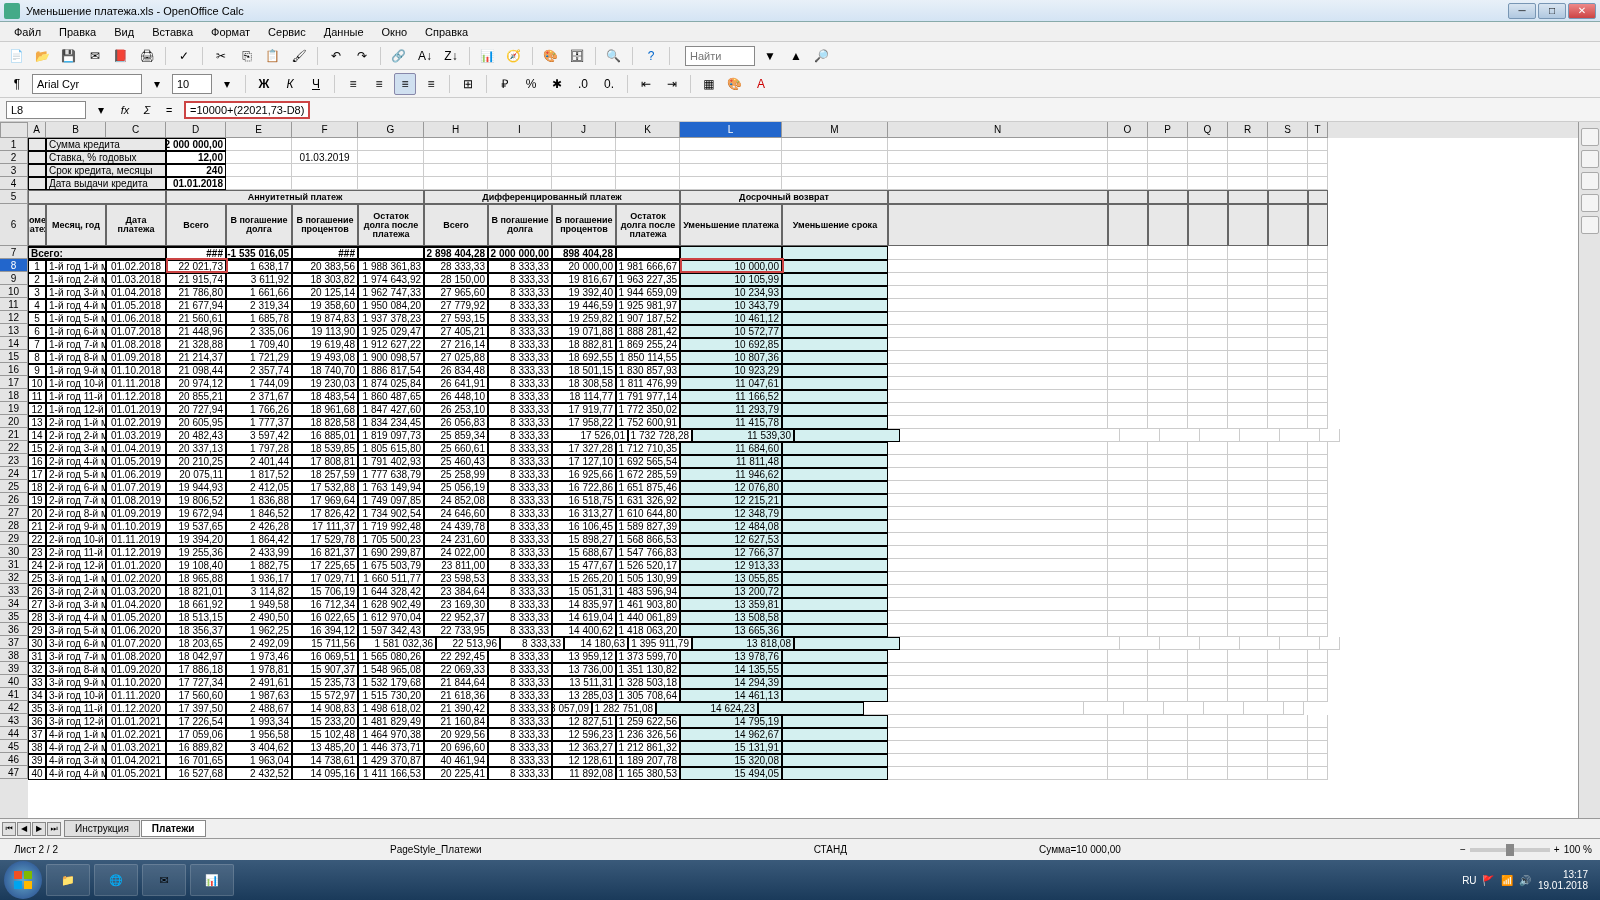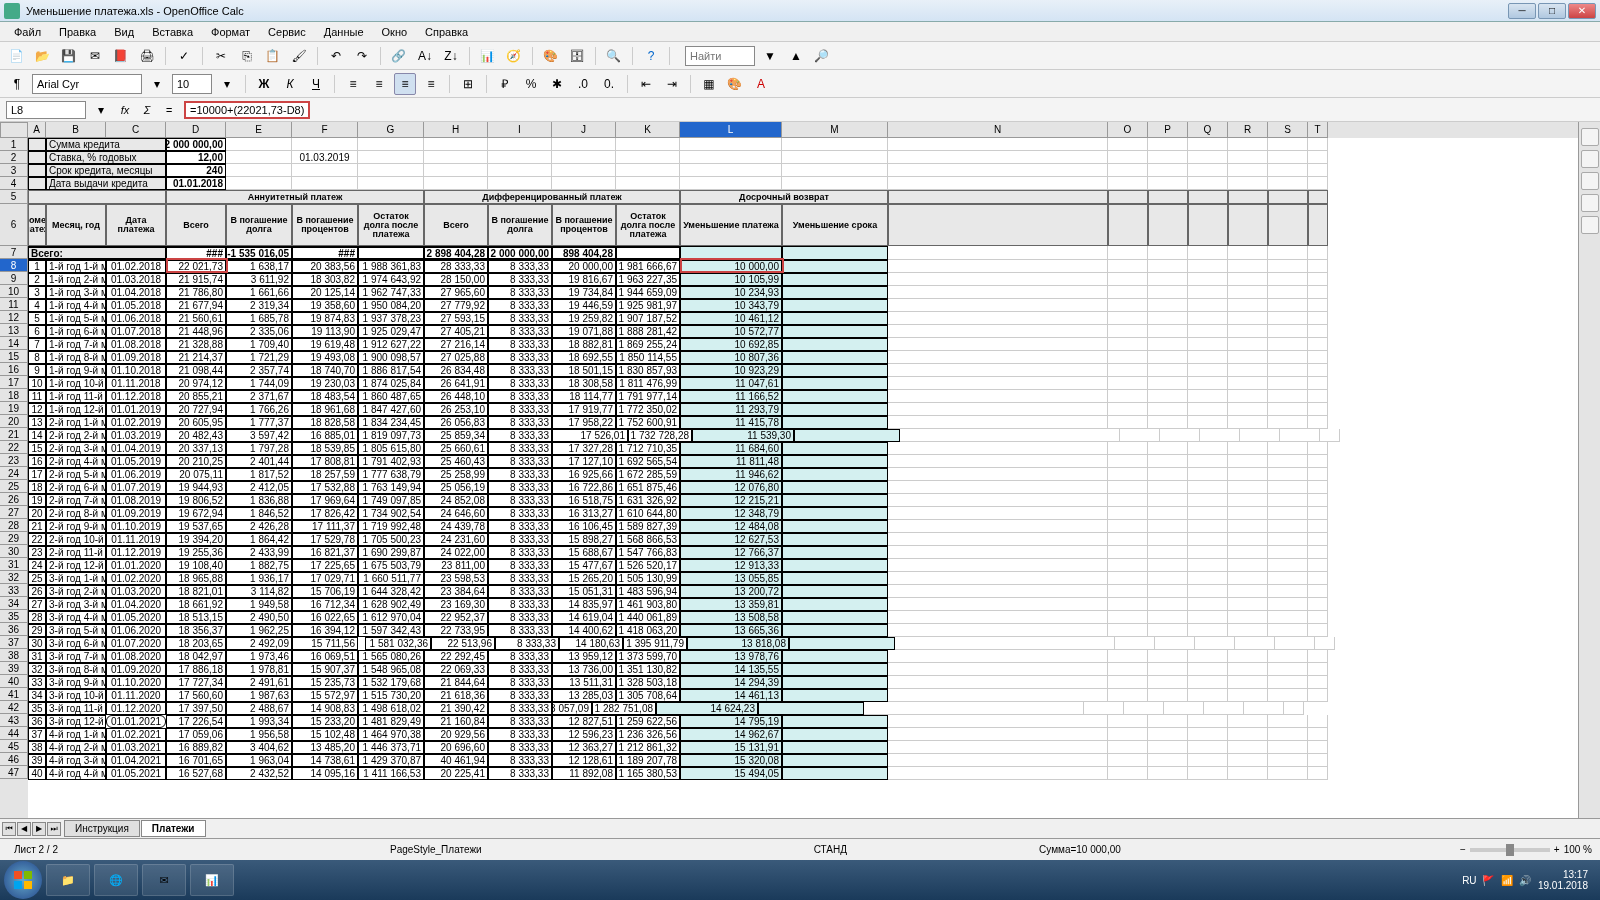--- a/index.html
+++ b/index.html
@@ -451,21 +451,21 @@
       <div class="row" style="height: 13px;">
         <div class="cell c bd-heavy" style="width: 18px;">3</div>
         <div class="cell bd-heavy" style="width: 60px;">1-й год 3-й мес</div>
         <div class="cell c bd-heavy" style="width: 60px;">01.04.2018</div>
         <div class="cell r bd-heavy" style="width: 60px;">21 786,80</div>
         <div class="cell r bd-heavy" style="width: 66px;">1 661,66</div>
         <div class="cell r bd-heavy" style="width: 66px;">20 125,14</div>
         <div class="cell r bd-heavy" style="width: 66px;">1 962 747,33</div>
         <div class="cell r bd-heavy" style="width: 64px;">27 965,60</div>
         <div class="cell r bd-heavy" style="width: 64px;">8 333,33</div>
-        <div class="cell r bd-heavy" style="width: 64px;">19 734,84</div>
+        <div class="cell r bd-heavy" style="width: 64px;">19 392,40</div>
         <div class="cell r bd-heavy" style="width: 64px;">1 944 659,09</div>
         <div class="cell r bgblue bd-heavy" style="width: 102px;">10 234,93</div>
         <div class="cell bgblue bd-heavy" style="width: 106px;"></div>
         <div class="cell" style="width: 220px;"></div>
         <div class="cell" style="width: 40px;"></div>
         <div class="cell" style="width: 40px;"></div>
         <div class="cell" style="width: 40px;"></div>
         <div class="cell" style="width: 40px;"></div>
         <div class="cell" style="width: 40px;"></div>
         <div class="cell" style="width: 20px;"></div>
@@ -1042,21 +1042,21 @@
         <div class="cell" style="width: 40px;"></div>
         <div class="cell" style="width: 20px;"></div>
       </div>
       <div class="row" style="height: 13px;">
         <div class="cell c bd-heavy" style="width: 18px;">30</div>
         <div class="cell bd-heavy" style="width: 60px;">3-й год 6-й мес</div>
         <div class="cell c bd-heavy" style="width: 60px;">01.07.2020</div>
         <div class="cell r bd-heavy" style="width: 60px;">18 203,65</div>
         <div class="cell r bd-heavy" style="width: 66px;">2 492,09</div>
         <div class="cell r bd-heavy" style="width: 66px;">15 711,56</div>
-        <div class="cell r bd-heavy" style="width: 66px; margin-left: 7px;">1 581 032,36</div>
+        <div class="cell r bd-heavy" style="width: 78px;">1 581 032,36</div>
         <div class="cell r bd-heavy" style="width: 64px;">22 513,96</div>
         <div class="cell r bd-heavy" style="width: 64px;">8 333,33</div>
         <div class="cell r bd-heavy" style="width: 64px;">14 180,63</div>
         <div class="cell r bd-heavy" style="width: 64px;">1 395 911,79</div>
         <div class="cell r bgblue bd-heavy" style="width: 102px;">13 818,08</div>
         <div class="cell bgblue bd-heavy" style="width: 106px;"></div>
         <div class="cell" style="width: 220px;"></div>
         <div class="cell" style="width: 40px;"></div>
         <div class="cell" style="width: 40px;"></div>
         <div class="cell" style="width: 40px;"></div>
@@ -1170,21 +1170,21 @@
         <div class="cell" style="width: 40px;"></div>
         <div class="cell" style="width: 40px;"></div>
         <div class="cell" style="width: 40px;"></div>
         <div class="cell" style="width: 40px;"></div>
         <div class="cell" style="width: 40px;"></div>
         <div class="cell" style="width: 20px;"></div>
       </div>
       <div class="row" style="height: 13px;">
         <div class="cell c bd-heavy" style="width: 18px;">36</div>
         <div class="cell bd-heavy" style="width: 60px;">3-й год 12-й мес</div>
-        <div class="cell c bd-heavy" style="width: 60px; border-radius: 6px;">01.01.2021</div>
+        <div class="cell c bd-heavy" style="width: 60px;">01.01.2021</div>
         <div class="cell r bd-heavy" style="width: 60px;">17 226,54</div>
         <div class="cell r bd-heavy" style="width: 66px;">1 993,34</div>
         <div class="cell r bd-heavy" style="width: 66px;">15 233,20</div>
         <div class="cell r bd-heavy" style="width: 66px;">1 481 829,49</div>
         <div class="cell r bd-heavy" style="width: 64px;">21 160,84</div>
         <div class="cell r bd-heavy" style="width: 64px;">8 333,33</div>
         <div class="cell r bd-heavy" style="width: 64px;">12 827,51</div>
         <div class="cell r bd-heavy" style="width: 64px;">1 259 622,56</div>
         <div class="cell r bgblue bd-heavy" style="width: 102px;">14 795,19</div>
         <div class="cell bgblue bd-heavy" style="width: 106px;"></div>

